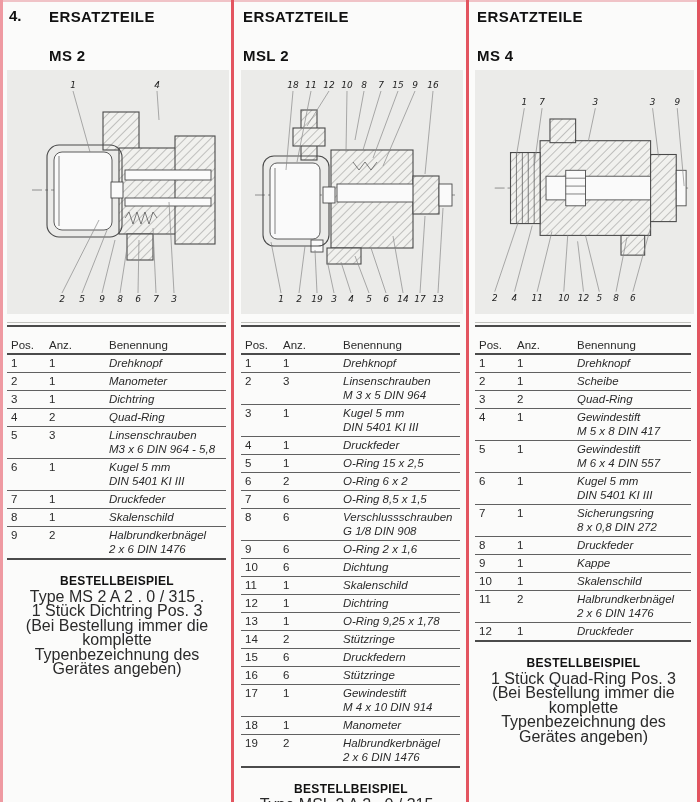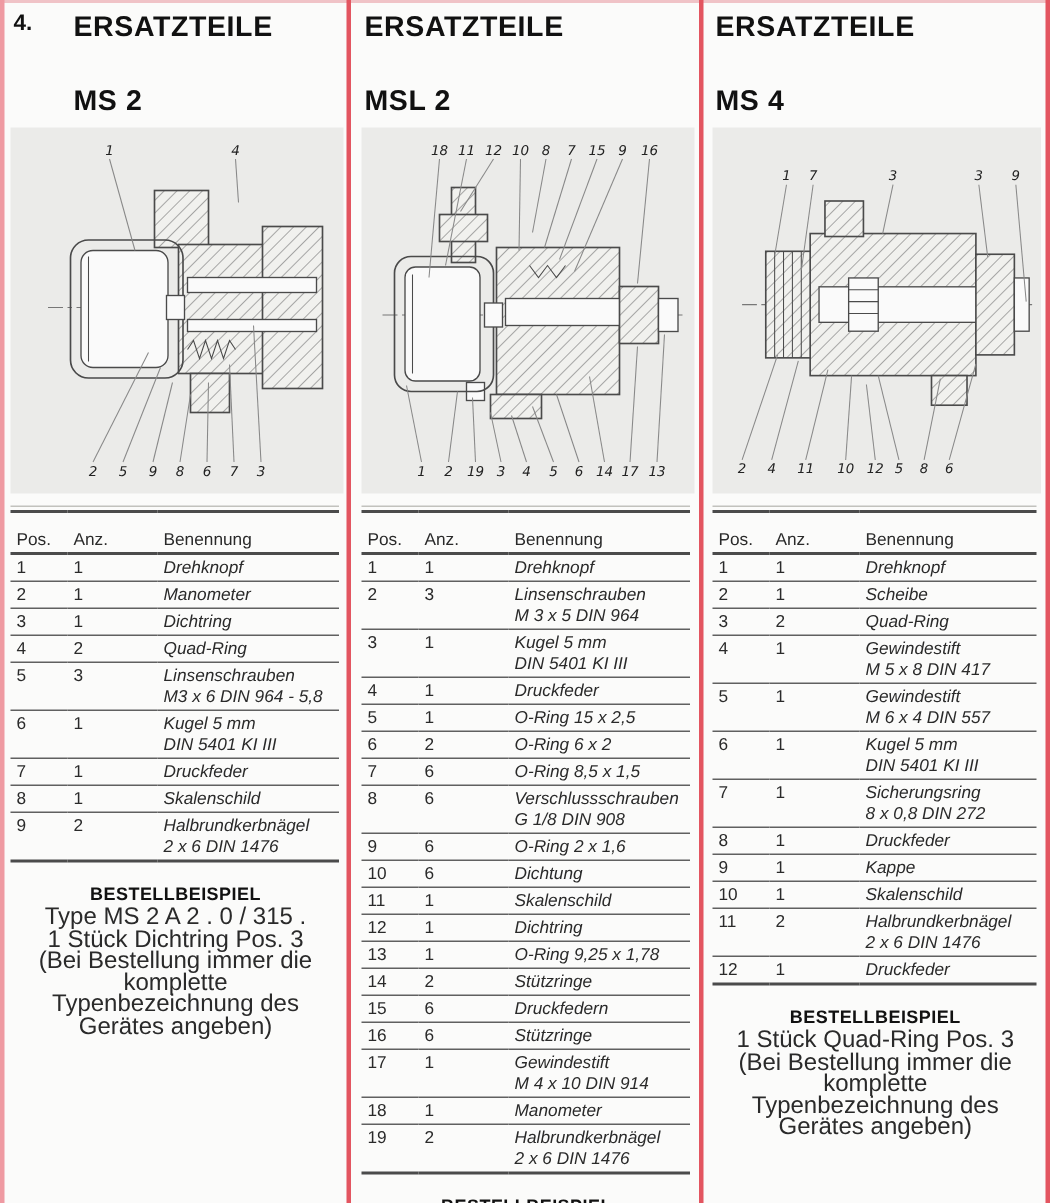--- a/index.html
+++ b/index.html
@@ -7,21 +7,21 @@
     width:700px;height:802px;position:relative;overflow:hidden;
     background:#fbfbfa;color:#222;
     font-family:"Liberation Sans", sans-serif;
   }
   .top-line{position:absolute;top:0;left:0;right:0;height:2px;background:#f0c3c7;}
   .vline{position:absolute;top:0;height:802px;width:3px;background:#e35560;}
   .vline.light{background:#ef9aa2;}
   .col{position:absolute;top:0;width:222px;}
   .col-header{display:flex;margin:7px 0 4px 2px;}
   .sec-num{width:40px;font-weight:bold;font-size:15px;color:#111;}
-  .title{font-weight:bold;font-size:19px;line-height:1.3;color:#111;letter-spacing:.4px;white-space:pre-line;}
+  .title{font-weight:bold;font-size:15px;line-height:1.3;color:#111;letter-spacing:.4px;white-space:pre-line;}
   .panel{height:244px;background:#ebebe9;margin-bottom:8px;}
   .panel svg{display:block;width:100%;height:100%;}
   .outline{fill:none;stroke:#4a4a4a;stroke-width:1.1;}
   .hatched{fill:url(#hatch);stroke:#4a4a4a;stroke-width:1.1;}
   .whitebit{fill:#fafafa;stroke:#4a4a4a;stroke-width:0.9;}
   .thin{fill:none;stroke:#4a4a4a;stroke-width:0.7;}
   .centerline{stroke:#777;stroke-width:0.8;stroke-dasharray:10 3 3 3;fill:none;}
   .leader{stroke:#888;stroke-width:0.7;fill:none;}
   text.callout{font:italic 9px "DejaVu Sans", sans-serif;fill:#222;text-anchor:middle;}
   .table-wrap{border-top:1px solid #c2c2bd;padding-top:2px;margin-right:3px;}

